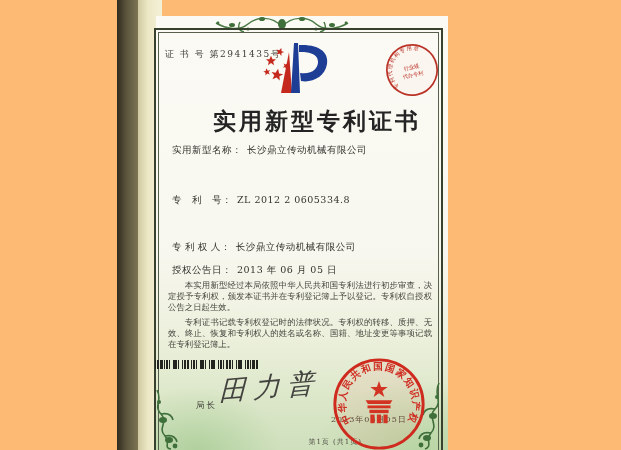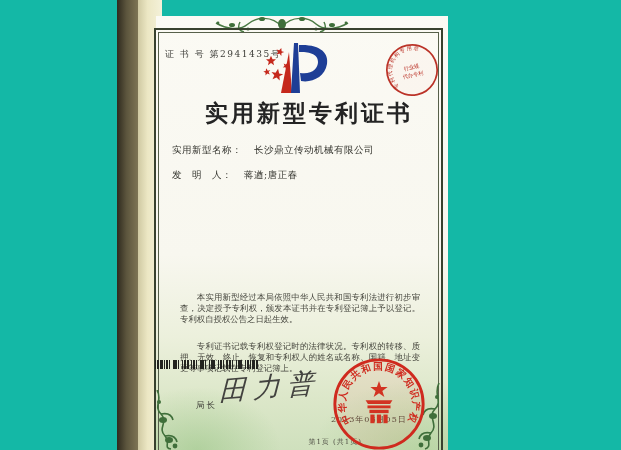--- a/index.html
+++ b/index.html
@@ -1,41 +1,41 @@
 <!DOCTYPE html>
 <html><head>
 <meta charset="utf-8">
 <style>
   html,body{margin:0;padding:0;background:#ffffff;}
-  .photo{position:relative;width:621px;height:450px;background:#14b8a6;overflow:hidden;
+  .photo{position:relative;width:621px;height:450px;background:#fdba74;overflow:hidden;
          font-family:"DejaVu Serif","Liberation Serif",serif;}
   
   .spine{position:absolute;left:117px;top:0;width:21px;height:450px;
          background:linear-gradient(90deg,#2e2a1e,#5c553d 45%,#7d7454);}
   .paper-edge{position:absolute;left:138px;top:0;width:24px;height:450px;
          background:linear-gradient(90deg,#cfc9a2,#ece7c4 40%,#f4f1d9);}
   
   .paper{position:absolute;left:156px;top:16px;width:292px;height:434px;
          background:
            radial-gradient(120px 90px at 14% 100%, rgba(140,190,120,.45), rgba(140,190,120,0) 70%),
            radial-gradient(150px 100px at 90% 100%, rgba(150,195,125,.40), rgba(150,195,125,0) 70%),
            linear-gradient(180deg,#fbfaf4 0%,#f8f7ef 55%,#ecf0dc 74%,#dce7c9 88%,#cfe0bd 100%);}
   .frame{position:absolute;left:154px;top:28px;width:285px;height:430px;
          border:2px solid #38412e;}
   .frame-inner{position:absolute;left:2px;top:2px;right:2px;bottom:-2px;border:1px solid #57604a;}
   .cert-no{position:absolute;left:165px;top:48px;font-size:9px;letter-spacing:1.5px;color:#3d3d38;}
   .logo{position:absolute;left:260px;top:40px;}
   .agency-seal{position:absolute;left:383px;top:41px;transform:rotate(-12deg);}
-  .title{position:absolute;left:170px;top:98px;width:278px;margin:0;text-align:center;
+  .title{position:absolute;left:170px;top:98px;width:278px;margin:8px;text-align:center;
          font-size:23px;font-weight:bold;letter-spacing:3px;color:#242424;}
   .field{position:absolute;left:172px;font-size:9.5px;color:#34342e;letter-spacing:.5px;white-space:nowrap;}
-  .field .lab{margin-right:12px;font-family:Liberation Serif, serif;}
+  .field .lab{margin-right:5px;font-family:Liberation Serif, serif;}
   .paras{position:absolute;left:164px;top:276px;width:272px;font-size:8.4px;line-height:10.9px;
          color:#47473f;text-align:justify;}
-  .paras p{margin:16px;text-indent:2em;}
+  .paras p{margin:4px;text-indent:2em;}
   .barcode{position:absolute;left:155px;top:360px;width:104px;height:9px;
          background:
            repeating-linear-gradient(90deg,#23231f 0 1px,transparent 1px 2px,#23231f 2px 4px,transparent 4px 5px,#23231f 5px 6px,transparent 6px 9px),
            repeating-linear-gradient(90deg,transparent 0 6px,#23231f 6px 8px,transparent 8px 13px);}
   .director-label{position:absolute;left:196px;top:400px;font-size:8.5px;color:#3c3c36;letter-spacing:2px;}
   .signature{position:absolute;left:219px;top:369px;font-size:27px;color:#42423f;
          letter-spacing:7px;transform:rotate(-5deg) skewX(-6deg);font-style:italic;}
   .official-seal{position:absolute;left:331px;top:356px;z-index:2;}
   .seal-date{position:absolute;left:331px;top:414px;z-index:1;font-size:8px;color:#55493a;letter-spacing:1px;}
   .page-footer{position:absolute;left:232px;top:437px;width:130px;text-align:right;
@@ -105,22 +105,28 @@
     </text>
     <text x="30" y="29" text-anchor="middle" font-size="5.4" fill="#bb3328">行业规</text>
     <text x="30" y="37" text-anchor="middle" font-size="5.4" fill="#bb3328">代办专利</text>
   </svg>
 
   <h1 class="title">实用新型专利证书</h1>
 
   <div class="field" style="top:144px">
     <span class="lab">实用新型名称：</span><span>长沙鼎立传动机械有限公司</span>
   </div>
-  <div class="field" style="top:169px">
-    <span class="lab">发　明　人：</span><span>蒋遒;唐正春</span>
+  <div class="field" style="top:194px">
+    <span class="lab">专　利　号：</span><span>ZL 2012 2 0605334.8</span>
+  </div>
+  <div class="field" style="top:241px">
+    <span class="lab">专 利 权 人：</span><span>长沙鼎立传动机械有限公司</span>
+  </div>
+  <div class="field" style="top:264px">
+    <span class="lab">授权公告日：</span><span>2013 年 06 月 05 日</span>
   </div>
 
   <div class="paras">
     <p>本实用新型经过本局依照中华人民共和国专利法进行初步审查，决定授予专利权，颁发本证书并在专利登记簿上予以登记。专利权自授权公告之日起生效。</p>
     <p>专利证书记载专利权登记时的法律状况。专利权的转移、质押、无效、终止、恢复和专利权人的姓名或名称、国籍、地址变更等事项记载在专利登记簿上。</p>
   </div>
 
   <div class="barcode"></div>
 
   <div class="director-label">局长</div>

